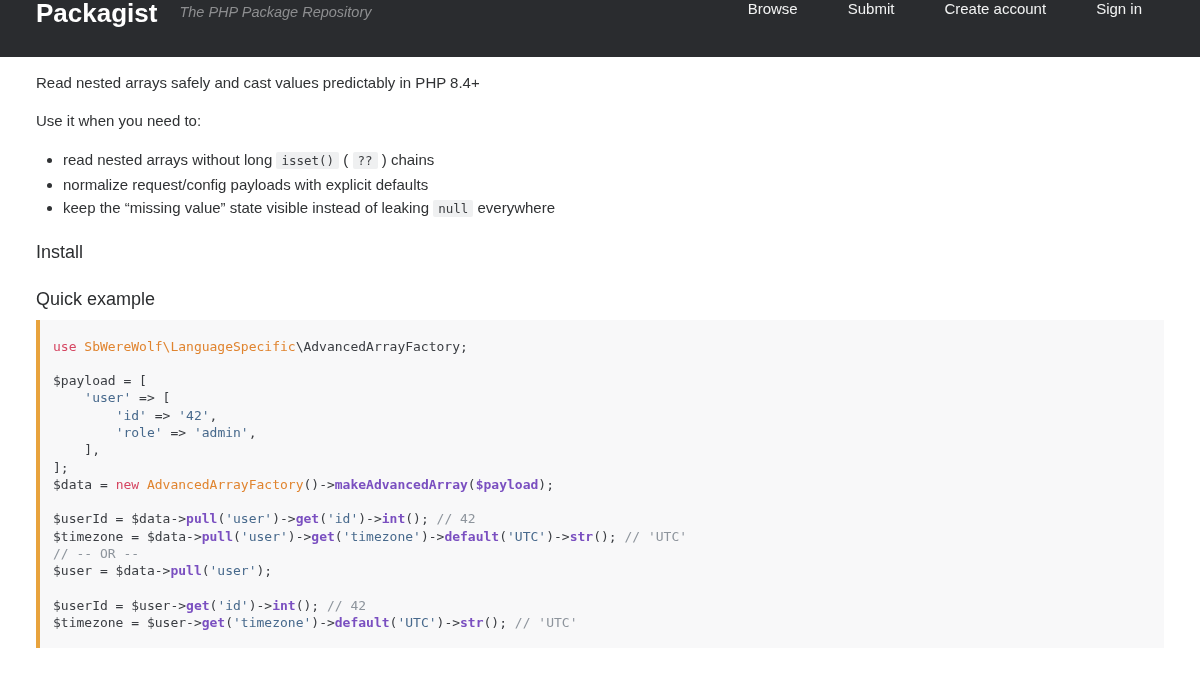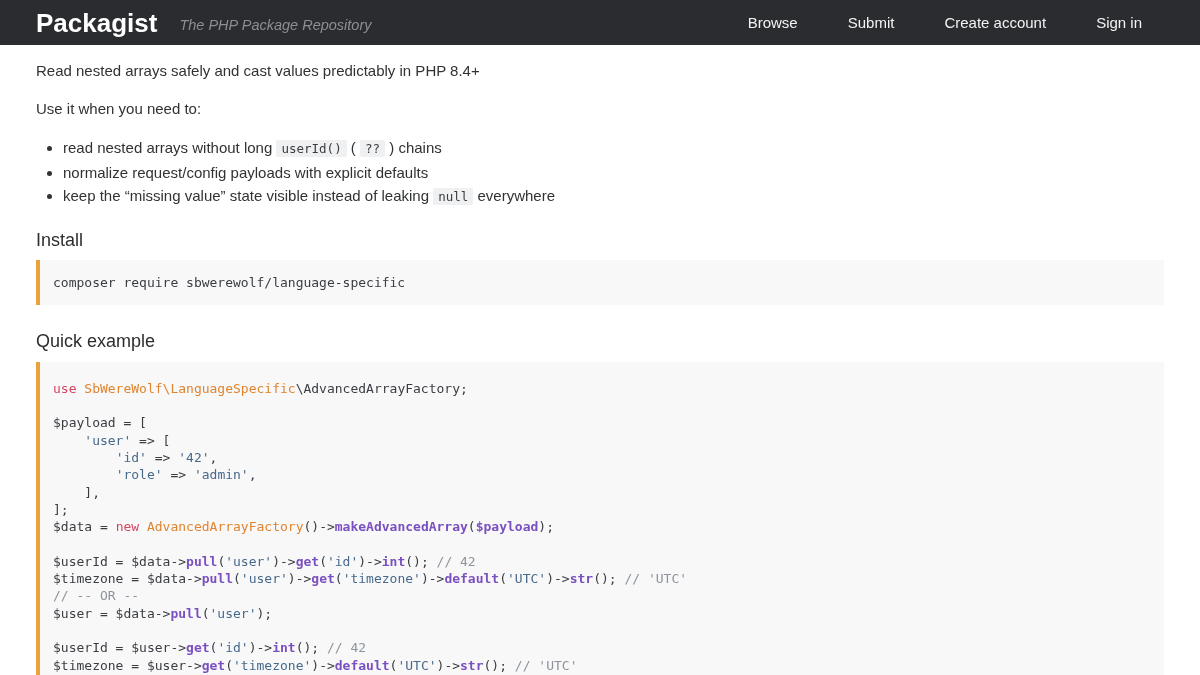--- a/index.html
+++ b/index.html
@@ -4,21 +4,21 @@
 <style>
   :root{
     --header-bg:#2a2c2f; --tagline:#8d8e90; --nav-text:#f2f3f3; --text:#303234;
     --accent:#e8a33d; --code-bg:#f8f8f9; --inline-bg:#eff0f1; --code-plain:#3a3d42;
     --kw:#d54561; --cls:#e0842f; --str:#47698c; --fn:#7a4fc0; --cmt:#8d949c;
   }
   *{margin:0;padding:0;box-sizing:border-box;}
   html,body{width:1200px;height:675px;overflow:hidden;background:#ffffff;}
   body{font-family:"Liberation Sans",sans-serif;color:var(--text);}
 
-  .header{height:45px;background:var(--header-bg);display:flex;align-items:center;padding:0 36px;}
+  .header{height:57px;background:var(--header-bg);display:flex;align-items:flex-start;padding:0 36px;}
   .logo{color:#ffffff;font-size:26px;font-weight:bold;text-decoration:none;line-height:1;}
   .tagline{color:var(--tagline);font-style:italic;font-size:14.5px;margin-left:22px;margin-top:4px;}
   .nav{margin-left:auto;display:flex;gap:50px;align-items:center;padding-right:22px;}
   .nav a{color:var(--nav-text);font-size:15px;text-decoration:none;}
 
   main{padding:15px 36px 0;}
   .body-text{font-size:15px;line-height:22px;margin-bottom:16px;color:var(--text);}
   .feature-list{margin:13px 0 0;padding-left:27px;}
   .feature-list li{font-size:15px;line-height:23.5px;color:var(--text);}
   code.inline{font-family:"DejaVu Sans Mono","Liberation Mono",monospace;font-size:12.5px;
@@ -53,27 +53,24 @@
     <a href="#">Create account</a>
     <a href="#">Sign in</a>
   </nav>
 </header>
 
 <main>
   <p class="body-text">Read nested arrays safely and cast values predictably in PHP 8.4+</p>
   <p class="body-text">Use it when you need to:</p>
 
   <ul class="feature-list">
-      <li>read nested arrays without long <code class="inline">userId()</code> ( <code class="inline">??</code> ) chains</li>
+      <li>read nested arrays without long <code class="inline">isset()</code> ( <code class="inline">??</code> ) chains</li>
       <li>normalize request/config payloads with explicit defaults</li>
       <li>keep the “missing value” state visible instead of leaking <code class="inline">null</code> everywhere</li>
     </ul>
 
   <h2 class="h-install">Install</h2>
-  <div class="codeblock install-block">
-    <div class="code-line">composer require sbwerewolf/language-specific</div>
-  </div>
 
   <h2 class="h-example">Quick example</h2>
   <div class="codeblock example-block">
     <code><div class="code-line"><span class="tok-kw">use </span><span class="tok-cls">SbWereWolf\LanguageSpecific</span><span class="tok-plain">\AdvancedArrayFactory;</span></div><div class="code-line">&nbsp;</div><div class="code-line"><span class="tok-plain">$payload = [</span></div><div class="code-line"><span class="tok-plain">    </span><span class="tok-str">'user'</span><span class="tok-plain"> =&gt; [</span></div><div class="code-line"><span class="tok-plain">        </span><span class="tok-str">'id'</span><span class="tok-plain"> =&gt; </span><span class="tok-str">'42'</span><span class="tok-plain">,</span></div><div class="code-line"><span class="tok-plain">        </span><span class="tok-str">'role'</span><span class="tok-plain"> =&gt; </span><span class="tok-str">'admin'</span><span class="tok-plain">,</span></div><div class="code-line"><span class="tok-plain">    ],</span></div><div class="code-line"><span class="tok-plain">];</span></div><div class="code-line"><span class="tok-plain">$data = </span><span class="tok-kw">new </span><span class="tok-cls">AdvancedArrayFactory</span><span class="tok-plain">()-&gt;</span><span class="tok-fn">makeAdvancedArray</span><span class="tok-plain">(</span><span class="tok-fn">$payload</span><span class="tok-plain">);</span></div><div class="code-line">&nbsp;</div><div class="code-line"><span class="tok-plain">$userId = $data-&gt;</span><span class="tok-fn">pull</span><span class="tok-plain">(</span><span class="tok-str">'user'</span><span class="tok-plain">)-&gt;</span><span class="tok-fn">get</span><span class="tok-plain">(</span><span class="tok-str">'id'</span><span class="tok-plain">)-&gt;</span><span class="tok-fn">int</span><span class="tok-plain">(); </span><span class="tok-cmt">// 42</span></div><div class="code-line"><span class="tok-plain">$timezone = $data-&gt;</span><span class="tok-fn">pull</span><span class="tok-plain">(</span><span class="tok-str">'user'</span><span class="tok-plain">)-&gt;</span><span class="tok-fn">get</span><span class="tok-plain">(</span><span class="tok-str">'timezone'</span><span class="tok-plain">)-&gt;</span><span class="tok-fn">default</span><span class="tok-plain">(</span><span class="tok-str">'UTC'</span><span class="tok-plain">)-&gt;</span><span class="tok-fn">str</span><span class="tok-plain">(); </span><span class="tok-cmt">// 'UTC'</span></div><div class="code-line"><span class="tok-cmt">// -- OR --</span></div><div class="code-line"><span class="tok-plain">$user = $data-&gt;</span><span class="tok-fn">pull</span><span class="tok-plain">(</span><span class="tok-str">'user'</span><span class="tok-plain">);</span></div><div class="code-line">&nbsp;</div><div class="code-line"><span class="tok-plain">$userId = $user-&gt;</span><span class="tok-fn">get</span><span class="tok-plain">(</span><span class="tok-str">'id'</span><span class="tok-plain">)-&gt;</span><span class="tok-fn">int</span><span class="tok-plain">(); </span><span class="tok-cmt">// 42</span></div><div class="code-line"><span class="tok-plain">$timezone = $user-&gt;</span><span class="tok-fn">get</span><span class="tok-plain">(</span><span class="tok-str">'timezone'</span><span class="tok-plain">)-&gt;</span><span class="tok-fn">default</span><span class="tok-plain">(</span><span class="tok-str">'UTC'</span><span class="tok-plain">)-&gt;</span><span class="tok-fn">str</span><span class="tok-plain">(); </span><span class="tok-cmt">// 'UTC'</span></div></code>
   </div>
 </main>
 
 </body></html>

